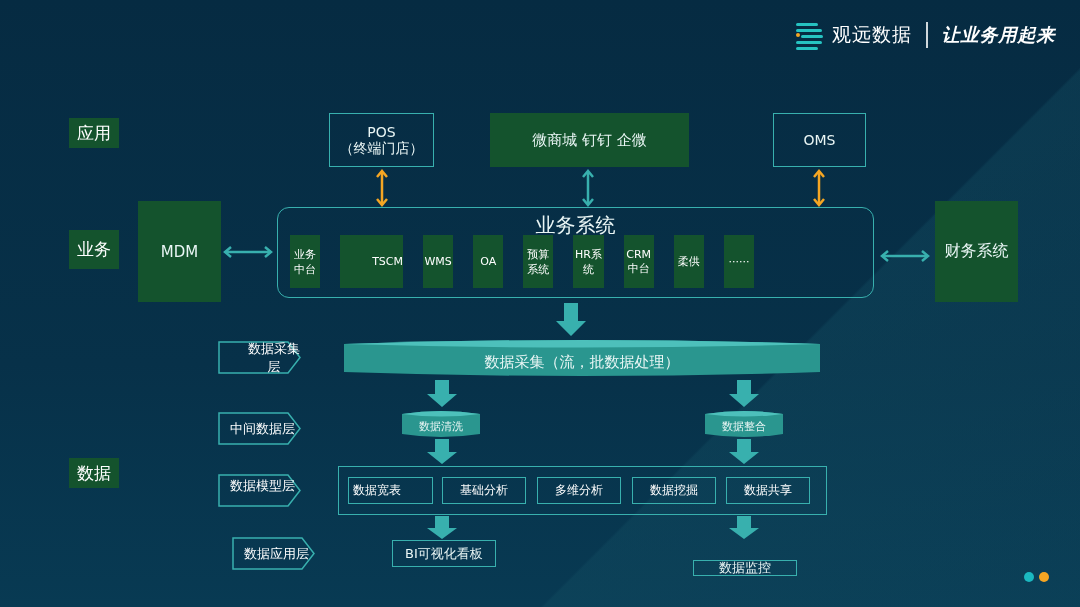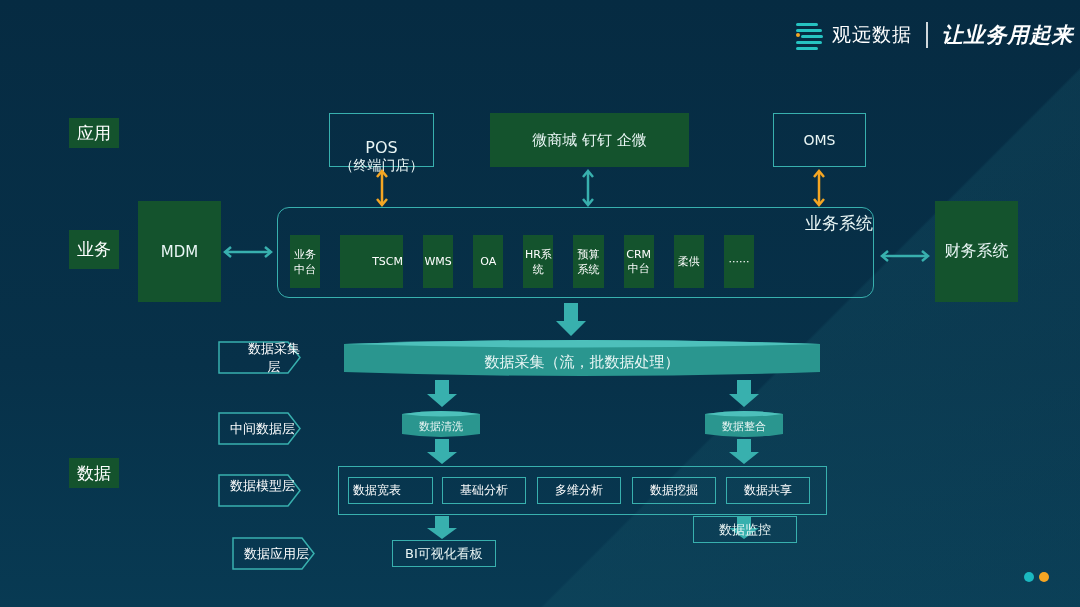--- a/index.html
+++ b/index.html
@@ -20,21 +20,21 @@
   .teal-border { border:1.5px solid #38b0ae; }
   .center { display:flex; align-items:center; justify-content:center; text-align:center; }
 
   
   .brand { left:796px; top:20px; height:30px; display:flex; align-items:center; }
   .brand-logo { width:28px; height:26px; position:relative; margin-right:8px; }
   .brand-logo span { position:absolute; height:3px; background:#26c3c2; border-radius:2px; left:0; }
   .brand-dot { position:absolute; width:4px; height:4px; border-radius:50%; background:#f5a623; left:0; top:11px; }
   .brand-name { font-size:19px; color:#ffffff; letter-spacing:1px; }
   .brand-sep { width:1.5px; height:26px; background:#cfd8dc; margin:0 14px; }
-  .brand-slogan { font-size:21px; color:#ffffff; font-style:italic; font-weight:bold; letter-spacing:1px; }
+  .brand-slogan { font-size:18px; color:#ffffff; font-style:italic; font-weight:bold; letter-spacing:1px; }
 
   .layer-tag { font-size:17px; color:#fff; }
   .chev {
     font-size:13px; color:#fff; padding-left:5px;
   }
   .chev svg { position:absolute; left:0; top:0; }
   .chev span { position:relative; }
 
   .sysbox { font-size:11px; color:#fff; }
   .model-box { font-size:12px; color:#fff; }
@@ -56,21 +56,21 @@
   <span class="brand-name">观远数据</span>
   <div class="brand-sep"></div>
   <span class="brand-slogan">让业务用起来</span>
 </div>
 
 <div class="abs teal-fill center layer-tag" style="left:69px;top:118px;width:50px;height:30px;">应用</div>
 <div class="abs teal-fill center layer-tag" style="left:69px;top:230px;width:50px;height:39px;">业务</div>
 <div class="abs teal-fill center layer-tag" style="left:69px;top:458px;width:50px;height:30px;">数据</div>
 
 <div class="abs teal-border" style="left:329px;top:113px;width:105px;height:54px;">
-  <div style="text-align:center;font-size:16px;margin-top:24px;">POS</div>
+  <div style="text-align:center;font-size:14px;margin-top:10px;">POS</div>
   <div style="text-align:center;font-size:14px;">（终端门店）</div>
 </div>
 <div class="abs teal-fill center" style="left:490px;top:113px;width:199px;height:54px;font-size:15px;">微商城 钉钉 企微</div>
 <div class="abs teal-border center" style="left:773px;top:113px;width:93px;height:54px;font-size:14px;">OMS</div>
 
 <svg class="abs" style="left:374px;top:168px;" width="16" height="40">
   <line x1="8" y1="4" x2="8" y2="36" stroke="#f5a623" stroke-width="2.5"></line>
   <polyline points="3,9 8,3 13,9" fill="none" stroke="#f5a623" stroke-width="2.5"></polyline>
   <polyline points="3,31 8,37 13,31" fill="none" stroke="#f5a623" stroke-width="2.5"></polyline>
 </svg>
@@ -86,29 +86,29 @@
 </svg>
 
 <div class="abs teal-fill center" style="left:138px;top:201px;width:83px;height:101px;font-size:15px;">MDM</div>
 <svg class="abs" style="left:222px;top:244px;" width="52" height="16">
   <line x1="4" y1="8" x2="48" y2="8" stroke="#38b0ae" stroke-width="2.5"></line>
   <polyline points="9,3 3,8 9,13" fill="none" stroke="#38b0ae" stroke-width="2.5"></polyline>
   <polyline points="43,3 49,8 43,13" fill="none" stroke="#38b0ae" stroke-width="2.5"></polyline>
 </svg>
 
 <div class="abs" style="left:277px;top:207px;width:597px;height:91px;border:1.5px solid #38b0ae;border-radius:12px;">
-  <div style="text-align:right;font-size:17px;margin-top:4px;">业务系统</div>
+  <div style="text-align:center;font-size:20px;margin-top:4px;">业务系统</div>
 </div>
 <div class="abs" style="left:290px;top:235px;width:464px;height:53px;display:flex;gap:20px;">
   <div class="teal-fill center sysbox" style="width:60px;height:53px;">业务中台</div>
   <div class="teal-fill center sysbox" style="width:60px;height:53px;padding-left:32px;">TSCM</div>
   <div class="teal-fill center sysbox" style="width:60px;height:53px;">WMS</div>
   <div class="teal-fill center sysbox" style="width:60px;height:53px;">OA</div>
+  <div class="teal-fill center sysbox" style="width:60px;height:53px;">预算系统</div>
   <div class="teal-fill center sysbox" style="width:60px;height:53px;">HR系统</div>
-  <div class="teal-fill center sysbox" style="width:60px;height:53px;">预算系统</div>
   <div class="teal-fill center sysbox" style="width:60px;height:53px;">CRM中台</div>
   <div class="teal-fill center sysbox" style="width:60px;height:53px;">柔供</div>
   <div class="teal-fill center sysbox" style="width:60px;height:53px;">······</div>
 </div>
 
 <svg class="abs" style="left:879px;top:248px;" width="52" height="16">
   <line x1="4" y1="8" x2="48" y2="8" stroke="#38b0ae" stroke-width="2.5"></line>
   <polyline points="9,3 3,8 9,13" fill="none" stroke="#38b0ae" stroke-width="2.5"></polyline>
   <polyline points="43,3 49,8 43,13" fill="none" stroke="#38b0ae" stroke-width="2.5"></polyline>
 </svg>
@@ -183,16 +183,16 @@
 <div class="abs teal-border center model-box" style="left:726px;top:477px;width:84px;height:27px;">数据共享</div>
 
 <svg class="abs" style="left:426px;top:516px;" width="32" height="24">
   <polygon points="9,0 23,0 23,12 31,12 16,23 1,12 9,12" fill="#38b0ae"></polygon>
 </svg>
 <svg class="abs" style="left:728px;top:516px;" width="32" height="24">
   <polygon points="9,0 23,0 23,12 31,12 16,23 1,12 9,12" fill="#38b0ae"></polygon>
 </svg>
 
 <div class="abs teal-border center" style="left:392px;top:540px;width:104px;height:27px;font-size:13px;">BI可视化看板</div>
-<div class="abs teal-border center" style="left:693px;top:516px;width:104px;height:27px;font-size:13px;">数据监控</div>
+<div class="abs teal-border center" style="left:693px;top:560px;width:104px;height:16px;font-size:13px;">数据监控</div>
 
 <div class="abs" style="left:1024px;top:572px;width:10px;height:10px;border-radius:50%;background:#1bb8c0;"></div>
 <div class="abs" style="left:1039px;top:572px;width:10px;height:10px;border-radius:50%;background:#f5a623;"></div>
 
 </body></html>

